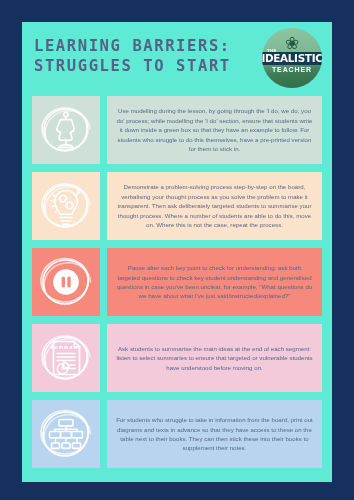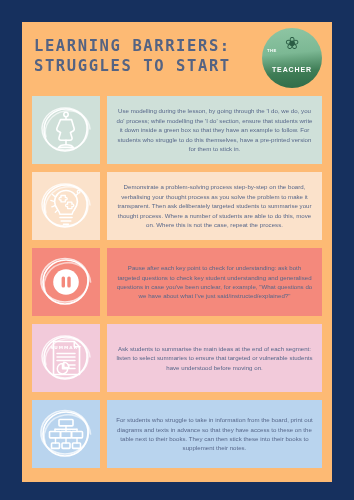--- a/index.html
+++ b/index.html
@@ -6,21 +6,21 @@
   body{
     width:354px;height:500px;
     background:#16305e;
     font-family:"Liberation Sans", sans-serif;
     overflow:hidden;
   }
   .poster{
     position:absolute;
     left:22px; top:22px;
     width:310px; height:460px;
-    background:#fdba74;
+    background:#5eead4;
     box-sizing:border-box;
   }
   
   .header{
     position:relative;
     height:74px;
   }
   .title{
     position:absolute;
     left:12px; top:14px;
@@ -129,20 +129,23 @@
 
 <div class="poster">
 
   <div class="header">
     <div class="title">LEARNING BARRIERS:
 STRUGGLES TO START</div>
 
     <div class="logo">
       <div class="logo-butterfly">❀</div>
       <div class="logo-the">THE</div>
+      <div class="logo-band">
+        <span>IDEALISTIC</span>
+      </div>
       <div class="logo-teacher">TEACHER</div>
     </div>
   </div>
 
   <div class="rows">
 
     <div class="row">
       <div class="icon-box">
         <svg width="68" height="68" viewBox="0 0 68 68">
           <rect x="0" y="0" width="68" height="68" fill="#cfe0d9"></rect>

